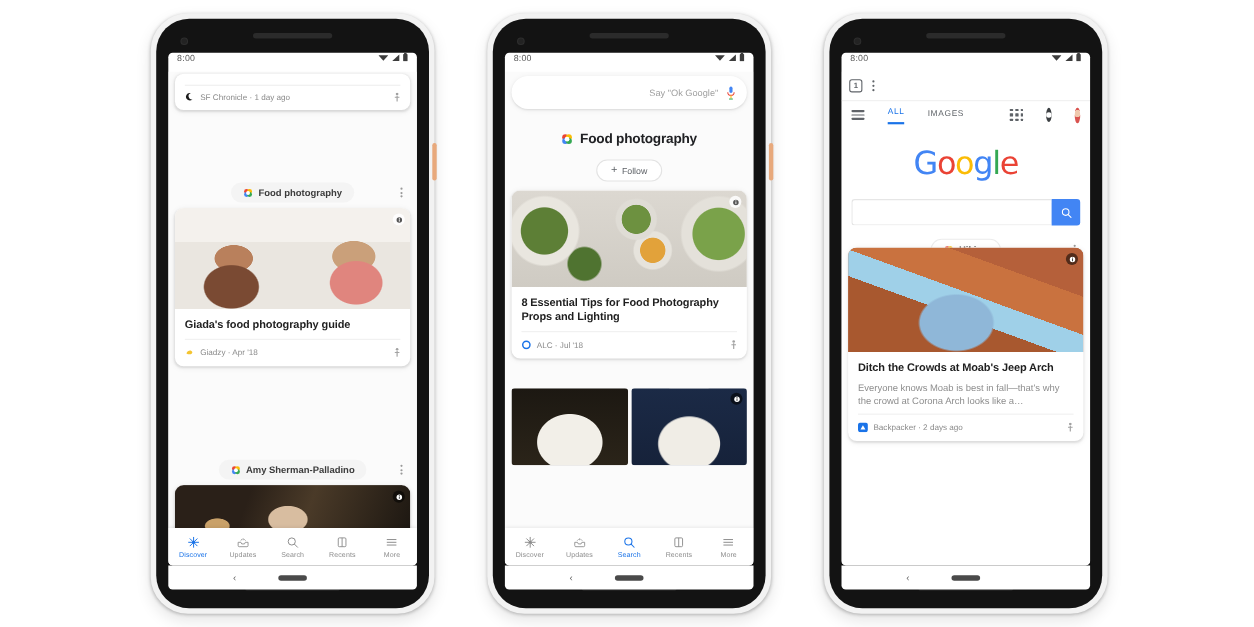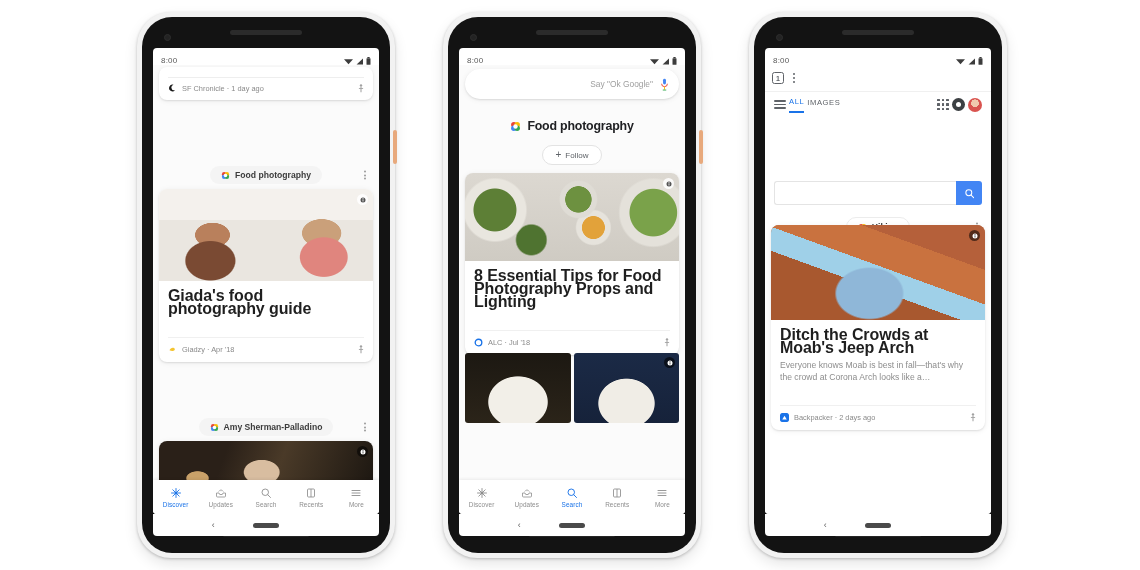--- a/index.html
+++ b/index.html
@@ -49,21 +49,21 @@
     background: #e8a97c;
   }
 
   .screen {
     position: absolute; left: 16px; top: 36px; right: 16px; bottom: 44px;
     background: #ffffff; border-radius: 4px; overflow: hidden;
   }
 
   
   .statusbar {
-    height: 17px; display: flex; align-items: flex-end;
+    height: 17px; display: flex; align-items: flex-start;
     justify-content: space-between; padding: 0 8px;
     font-size: 8px; color: #5a5a5a; letter-spacing: .2px;
   }
   .status-icons { display: flex; align-items: center; gap: 2px; }
   .ic-wifi { width: 9px; height: 7px; }
   .ic-sig  { width: 9px; height: 7px; }
   .ic-bat  { width: 5px; height: 8px; }
 
   
   .screenbody { position: absolute; left:0; right:0; top: 17px; bottom: 0; overflow: hidden; }
@@ -105,25 +105,25 @@
 
   .article-card { position:absolute; left:6px; right:6px; }
   .hero { position:relative; width:100%; overflow:hidden; }
   .hero .badge {
     position:absolute; right:5px; top:5px; width:11px; height:11px; border-radius:50%;
     background: rgba(255,255,255,.85); display:flex; align-items:center; justify-content:center;
   }
   .hero .badge.dark { background: rgba(0,0,0,.55); }
   .hero .badge svg { width:6px; height:6px; }
   .art-body { padding: 8px 9px 0; }
-  .art-title { font-size: 16px; line-height: 13px; color:#1f1f1f; font-weight:600; letter-spacing:-.1px; }
+  .art-title { font-size: 10px; line-height: 13px; color:#1f1f1f; font-weight:600; letter-spacing:-.1px; }
   .art-desc { font-size: 8.6px; line-height: 12px; color: #8d8d8d; margin-top: 5px; }
   .art-foot {
     display:flex; align-items:center; justify-content:space-between;
-    padding: 7px 0 8px; margin-top: 22px; border-top: 1px solid #f0f0f0;
+    padding: 7px 0 8px; margin-top: 6px; border-top: 1px solid #f0f0f0;
   }
   .art-src { display:flex; align-items:center; gap:5px; font-size:7.4px; color:#8a8a8a; }
   .src-ic { width:9px; height:9px; border-radius:2px; flex:0 0 auto; }
 
   
   .bottomnav {
     position:absolute; left:0; right:0; bottom:0; height: 34px;
     background:#fff; display:flex; align-items:center;
     box-shadow: 0 -1px 3px rgba(0,0,0,.07);
   }
@@ -188,21 +188,21 @@
   .tabcount {
     width:12px; height:12px; border:1.4px solid #5f6368; border-radius:2.5px;
     font-size:7px; color:#5f6368; display:flex; align-items:center; justify-content:center;
     font-weight:600; flex:0 0 auto;
   }
   .chrome-menu { display:flex; flex-direction:column; gap:1.6px; padding:2px; flex:0 0 auto; }
   .chrome-menu i { width:2.2px; height:2.2px; border-radius:50%; background:#5f6368; display:block; }
 
   .gtabs {
     position:absolute; left:0; right:0; top:26px; height:26px;
-    display:flex; align-items:center; padding:0 9px; gap:3px;
+    display:flex; align-items:center; padding:0 9px; gap:21px;
     border-top:1px solid #f0f0f0;
   }
   .hamb { display:flex; flex-direction:column; gap:2.2px; }
   .hamb i { width:12px; height:1.6px; background:#5f6368; display:block; border-radius:1px; }
   .gtab { font-size:7.6px; color:#5f6368; letter-spacing:.6px; padding-bottom:5px; }
   .gtab.active { color:#1a73e8; border-bottom:2px solid #1a73e8; }
   .spacer { flex:1; }
   .appsgrid { display:grid; grid-template-columns: repeat(3,2.6px); gap:2.1px; }
   .appsgrid i { width:2.6px; height:2.6px; background:#5f6368; border-radius:.5px; display:block; }
   .assistant { width:13px; height:13px; border-radius:50%; background:#3c4043;
@@ -655,20 +655,21 @@
               <i></i>
               <i></i>
               <i></i>
               <i></i>
               <i></i>
             </span>
           <span class="assistant"></span>
           <span class="avatar"></span>
         </div>
 
+        <div class="glogo" style="top:66px"><span class="b">G</span><span class="r">o</span><span class="y">o</span><span class="b">g</span><span class="g">l</span><span class="r">e</span></div>
 
         <div class="gsearch" style="top:116px">
           <div class="box"></div>
           <div class="btn">
             <svg viewBox="0 0 24 24">
                 <circle cx="10.5" cy="10.5" r="6.5" fill="none" stroke="#fff" stroke-width="2.2"></circle>
                 <path d="M15.5 15.5 21 21" stroke="#fff" stroke-width="2.2" stroke-linecap="round"></path>
               </svg>
           </div>
         </div>

